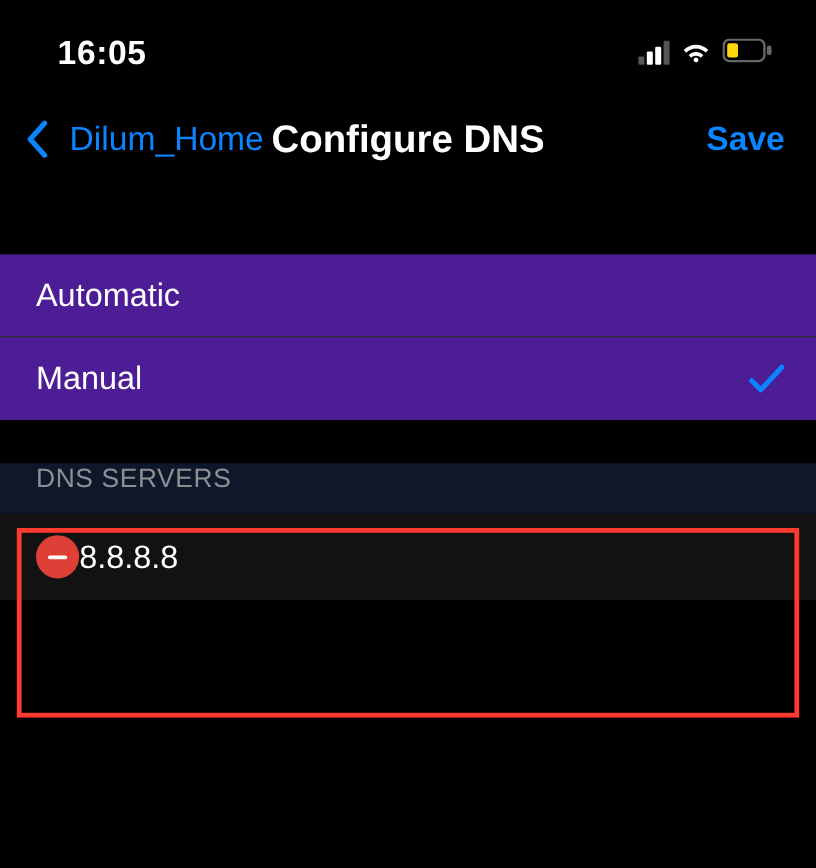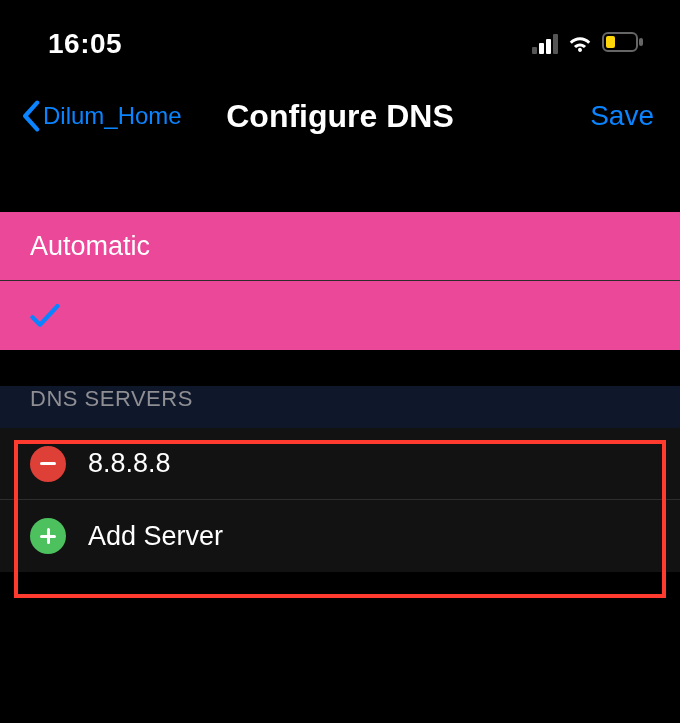--- a/index.html
+++ b/index.html
@@ -26,41 +26,41 @@
     .statusbar .icons { display: flex; align-items: center; gap: 8px; }
     .navbar {
       display: flex;
       align-items: center;
       justify-content: space-between;
       padding: 30px 26px 24px 20px;
     }
     .nav-back {
       display: flex;
       align-items: center;
-      gap: 2px;
+      gap: 17px;
       color: #0a84ff;
-      font-size: 24px;
+      font-size: 28px;
     }
     .nav-back svg { flex-shrink: 0; }
     .nav-back span { font-weight: 400; }
     .nav-title {
       position: absolute;
       left: 50%;
       transform: translateX(-50%);
       font-size: 32px;
       font-weight: 600;
       color: #fff;
     }
     .nav-save {
       color: #0a84ff;
       font-size: 28px;
-      font-weight: 400;
+      font-weight: 700;
     }
     .spacer-1 { height: 56px; background: #000; }
-    .list-group { background: #ec4899; }
+    .list-group { background: #4c1d95; }
     .list-row {
       display: flex;
       align-items: center;
       justify-content: space-between;
       padding: 0 26px 0 30px;
       height: 69px;
       font-size: 27px;
       color: #fff;
       border-bottom: 1px solid #2d2d2d;
     }
@@ -71,21 +71,20 @@
       padding: 0 0 16px 30px;
       font-size: 22px;
       letter-spacing: 0.5px;
       color: #8e8e93;
       background: #0f172a;
     }
     .server-group { background: #121212; position: relative; }
     .server-row {
       display: flex;
       align-items: center;
-      gap: 22px;
       padding: 0 26px 0 30px;
       height: 72px;
       font-size: 27px;
       color: #fff;
       border-bottom: 1px solid #2d2d2d;
       position: relative;
     }
     .server-row:last-child { border-bottom: none; }
     .circle-btn {
       width: 36px;
@@ -180,41 +179,36 @@
   <div class="nav-save">Save</div>
 </div>
 
 <div class="spacer-1"></div>
 
 <div class="list-group">
   <div class="list-row">
     <span>Automatic</span>
   </div>
   <div class="list-row">
+    <span>Manual</span>
     <span class="check">
       <svg width="30" height="26" viewBox="0 0 24 20">
           <path d="M2 11 L8 17 L22 2" stroke="#0a84ff" stroke-width="3.4" fill="none" stroke-linecap="round" stroke-linejoin="round"></path>
         </svg>
     </span>
   </div>
 </div>
 
 <div class="spacer-2"></div>
 <div class="section-header">DNS SERVERS</div>
 
 <div class="server-group">
   <div class="server-row">
     <span class="circle-btn circle-minus">
         <span class="bar"></span>
       </span>
     <span class="server-value">
         <span>8.8.8.8</span>
       </span>
   </div>
-  <div class="server-row">
-    <span class="circle-btn circle-plus">
-        <span class="cross"></span>
-      </span>
-    <span>Add Server</span>
-  </div>
 </div>
 
 <div class="highlight"></div>
 
 </body></html>

